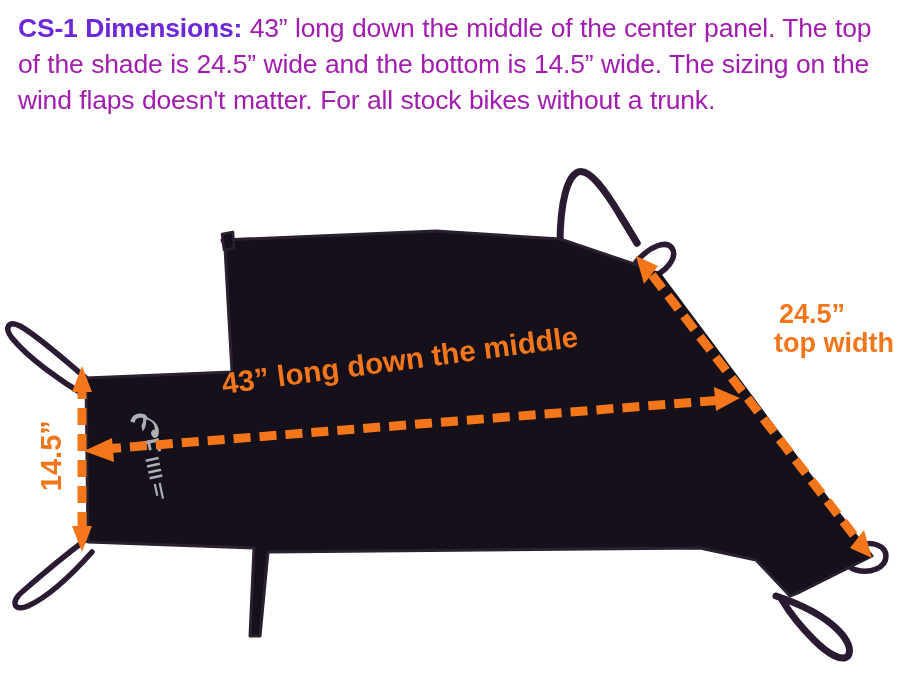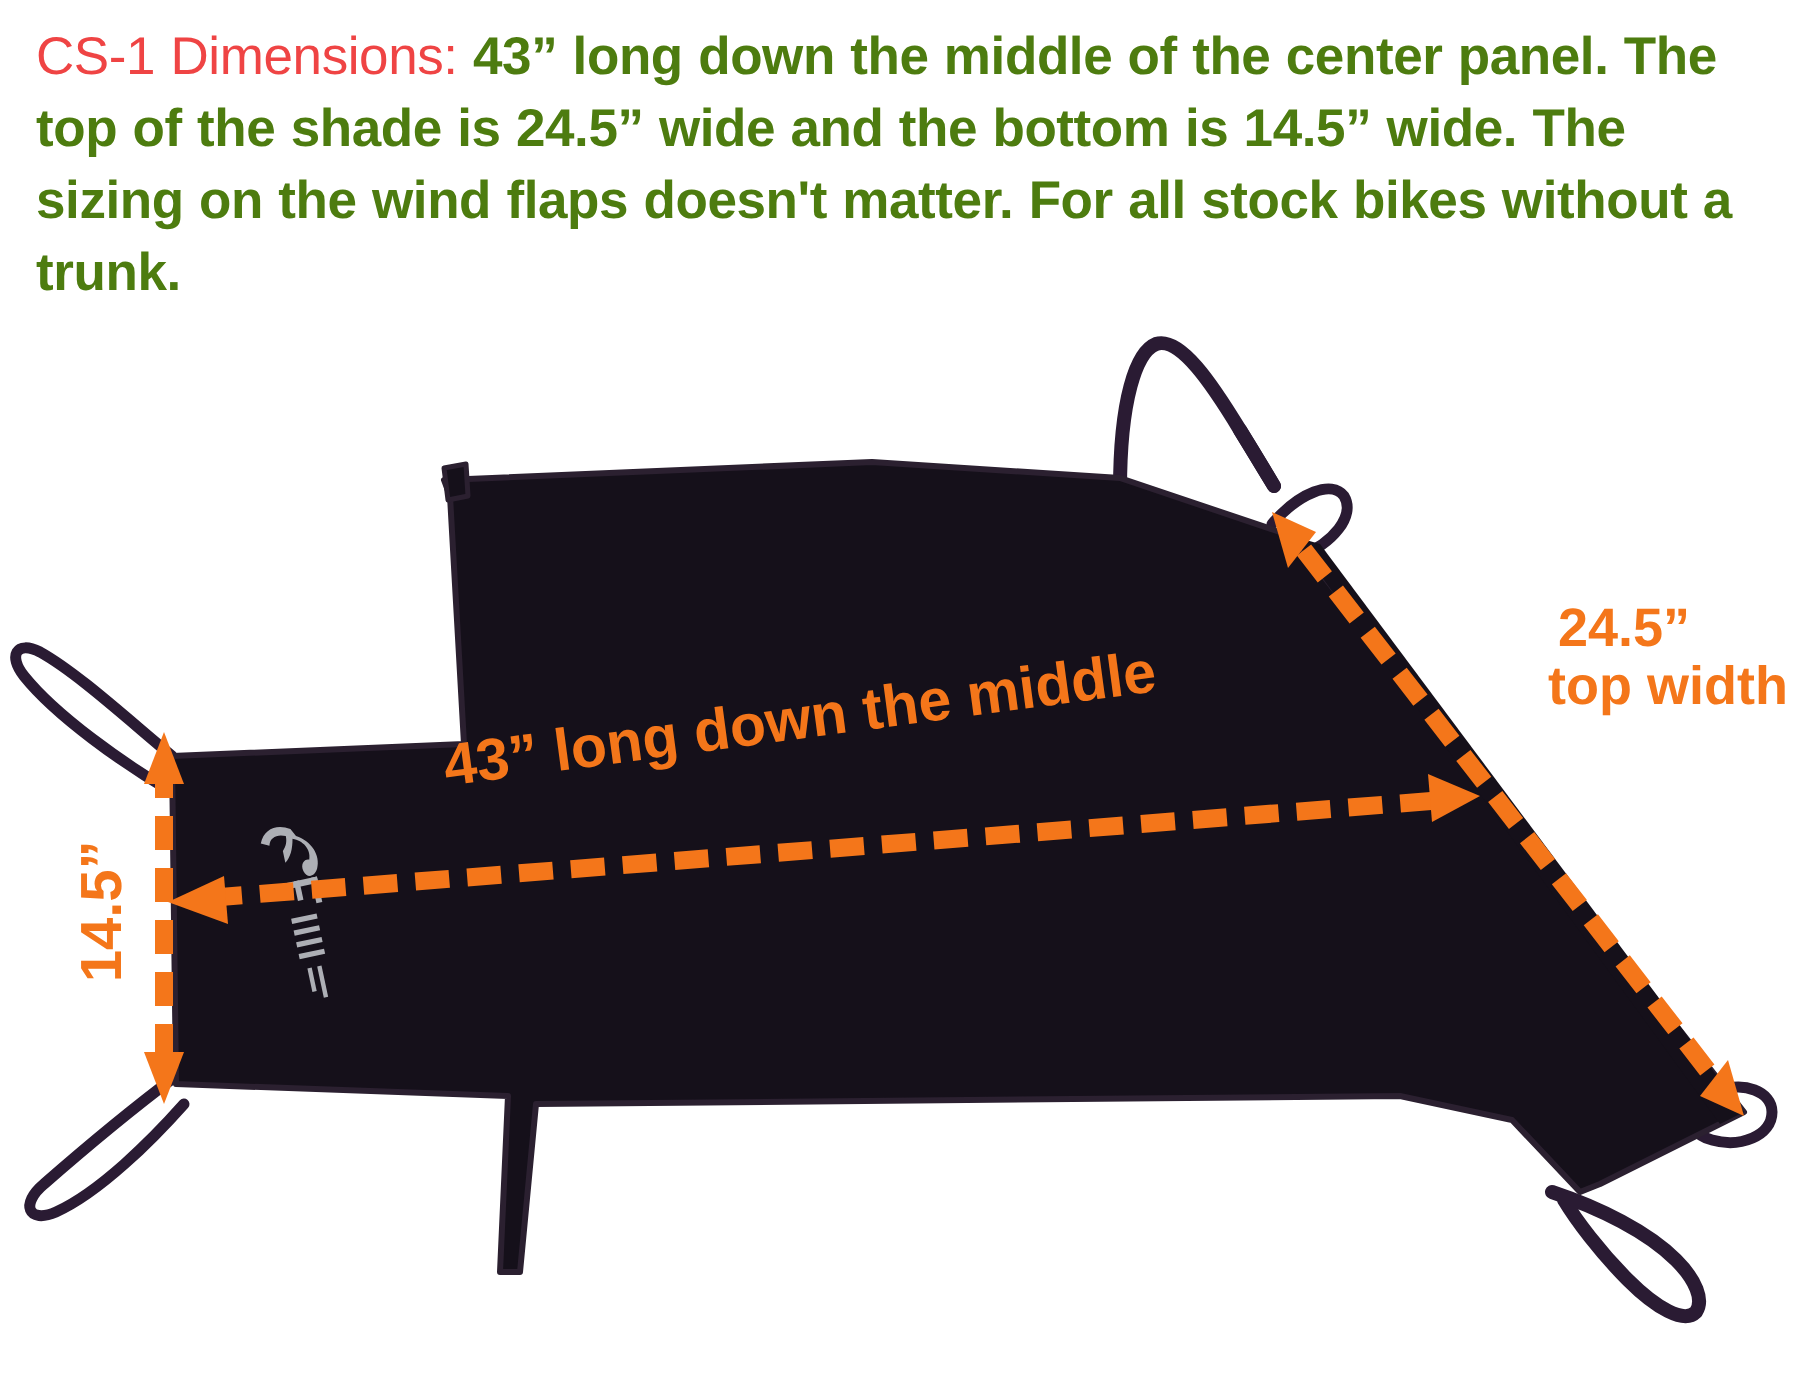--- a/index.html
+++ b/index.html
@@ -27,26 +27,26 @@
     top: 10px;
     width: 872px;
     font-size: 26.5px;
     line-height: 36px;
     font-weight: 700;
     color: #181818;
     letter-spacing: -0.2px;
     word-spacing: 0.5px;
   }
   #caption .lead {
-    color: #ef4444;
+    color: #6d28d9;
+    font-weight: 700;
+  }
+  #caption .body {
+    color: #a21caf;
     font-weight: 400;
-  }
-  #caption .body {
-    color: #4d7c0f;
-    font-weight: 700;
   }
 
   
   #stage {
     position: absolute;
     left: 0;
     top: 0;
     width: 900px;
     height: 692px;
   }

